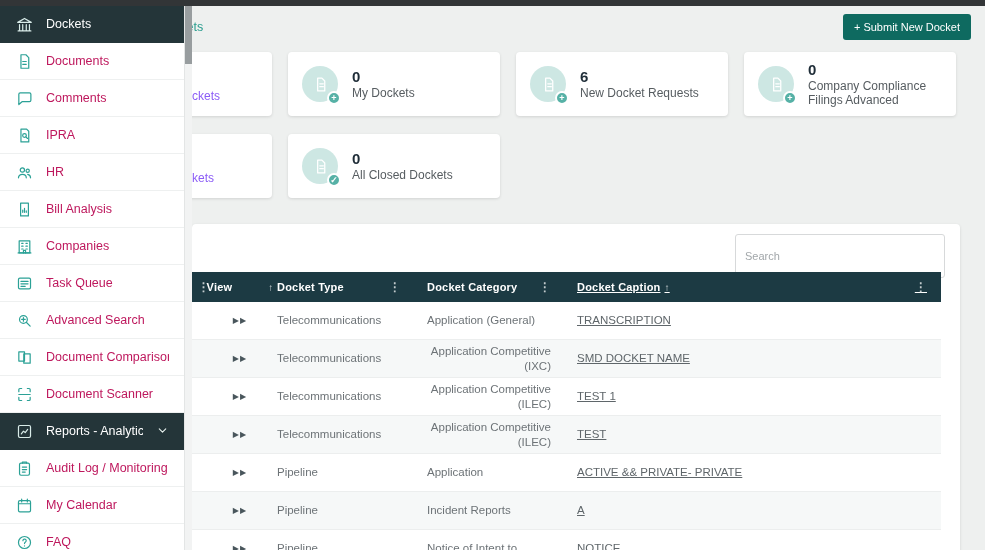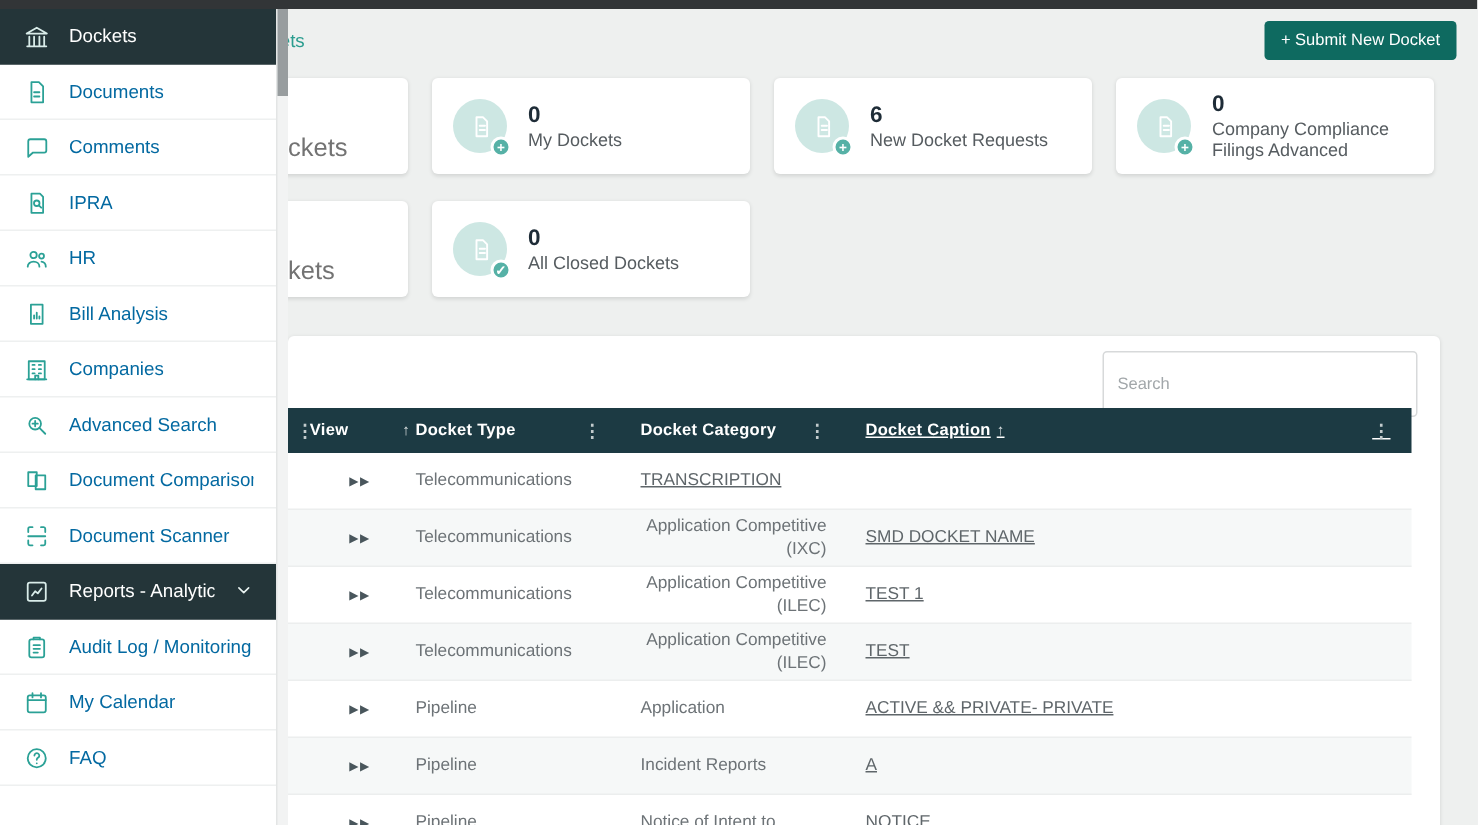--- a/index.html
+++ b/index.html
@@ -6,21 +6,21 @@
   body { font-family:"Liberation Sans", sans-serif; background:#dfe2e1; }
   .page { position:relative; width:985px; height:550px; background:#eef0ef; overflow:hidden; }
 
   
   .top-strip { position:absolute; top:0; left:0; right:0; height:6px; background:#323537; z-index:60; }
 
   
   .sidebar { position:absolute; left:0; top:6px; bottom:0; width:184px; background:#ffffff;
              z-index:30; box-shadow:2px 0 6px rgba(0,0,0,.10); }
   .side-item { height:37px; display:flex; align-items:center; gap:13px; padding:0 15px;
-               border-bottom:1px solid #eef0f0; color:#0369a1; font-size:12.5px; cursor:pointer; }
+               border-bottom:1px solid #eef0f0; color:#be185d; font-size:12.5px; cursor:pointer; }
   .side-item.active { background:#243539; color:#ffffff; border-bottom-color:#243539; }
   .sicon { width:18px; height:18px; display:flex; align-items:center; justify-content:center; color:#2ba196; flex:0 0 auto; }
   .side-item.active .sicon { color:#d9ece9; }
   .sicon svg { width:17px; height:17px; }
   .slabel { white-space:nowrap; overflow:hidden; }
   .side-chevron { margin-left:auto; color:#e8f2f0; width:14px; height:14px; }
   .side-chevron svg { width:13px; height:13px; }
 
   .side-scrollbar { position:absolute; left:184px; top:6px; bottom:0; width:8px; background:#f2f3f3;
                     border-left:1px solid #e3e5e5; z-index:31; }
@@ -44,21 +44,21 @@
           padding:0 14px; gap:14px; position:relative; cursor:pointer; }
   .card-icon { position:relative; width:36px; height:36px; border-radius:50%; background:#cde7e3;
                display:flex; align-items:center; justify-content:center; flex:0 0 auto; }
   .card-icon svg { width:17px; height:17px; }
   .card-badge { position:absolute; right:-3px; bottom:-3px; width:14px; height:14px; border-radius:50%;
                 background:#56b1a6; border:2px solid #fff; color:#fff; font-size:9px; line-height:10px;
                 text-align:center; font-weight:bold; }
   .card-text { display:flex; flex-direction:column; gap:2px; }
   .card-count { font-size:15px; font-weight:bold; color:#1e2c37; }
   .card-label { font-size:12px; color:#565c60; line-height:1.15; }
-  .card .frag { position:absolute; left:132px; top:37px; font-size:17px; color:#737373; }
+  .card .frag { position:absolute; left:132px; top:37px; font-size:12px; color:#8b5cf6; }
 
   
   .panel { position:absolute; left:0; top:218px; width:768px; height:420px; background:#fff;
            border-radius:4px; box-shadow:0 1px 3px rgba(0,0,0,.12); }
   .search-input { position:absolute; top:10px; right:15px; width:210px; height:44px;
                   border:1px solid #d7d9da; border-radius:3px; font-size:11px; padding:0 9px;
                   color:#333; font-family:"Liberation Sans",sans-serif; outline:none; }
   .search-input::placeholder { color:#a2a7aa; }
 
   .gridtable { position:absolute; left:0; top:48px; right:19px; }
@@ -189,20 +189,21 @@
         </div>
 
         <div class="tbody">
 
             <div class="trow">
               <div class="td c-lead"></div>
               <div class="td c-view">
                 <span class="expand">▶▶</span>
               </div>
               <div class="td c-type">Telecommunications</div>
+              <div class="td c-cat">Application (General)</div>
               <div class="td c-cap">TRANSCRIPTION</div>
             </div>
 
             <div class="trow">
               <div class="td c-lead"></div>
               <div class="td c-view">
                 <span class="expand">▶▶</span>
               </div>
               <div class="td c-type">Telecommunications</div>
               <div class="td c-cat">Application Competitive (IXC)</div>
@@ -331,20 +332,29 @@
       <span class="sicon">
           <svg viewBox="0 0 24 24" fill="none" stroke="currentColor" stroke-width="1.7" stroke-linecap="round" stroke-linejoin="round">
             <path d="M4.5 21V4h15v17z"></path>
             <path d="M8 7.5h2M14 7.5h2M8 11.5h2M14 11.5h2M8 15.5h2M14 15.5h2M10.5 21v-3.5h3V21"></path>
             <path d="M3 21h18"></path>
           </svg>
         </span>
       <span class="slabel">Companies</span>
     </div>
 
+    <div class="side-item">
+      <span class="sicon">
+          <svg viewBox="0 0 24 24" fill="none" stroke="currentColor" stroke-width="1.7" stroke-linecap="round" stroke-linejoin="round">
+            <rect x="3.5" y="4.5" width="17" height="15" rx="2"></rect>
+            <path d="M7 9h10M7 12.5h10M7 16h6"></path>
+          </svg>
+        </span>
+      <span class="slabel">Task Queue</span>
+    </div>
 
     <div class="side-item">
       <span class="sicon">
           <svg viewBox="0 0 24 24" fill="none" stroke="currentColor" stroke-width="1.7" stroke-linecap="round" stroke-linejoin="round">
             <circle cx="10.5" cy="10.5" r="5.5"></circle>
             <path d="M14.5 14.5L20 20"></path>
             <path d="M10.5 8v5M8 10.5h5"></path>
           </svg>
         </span>
       <span class="slabel">Advanced Search</span>

